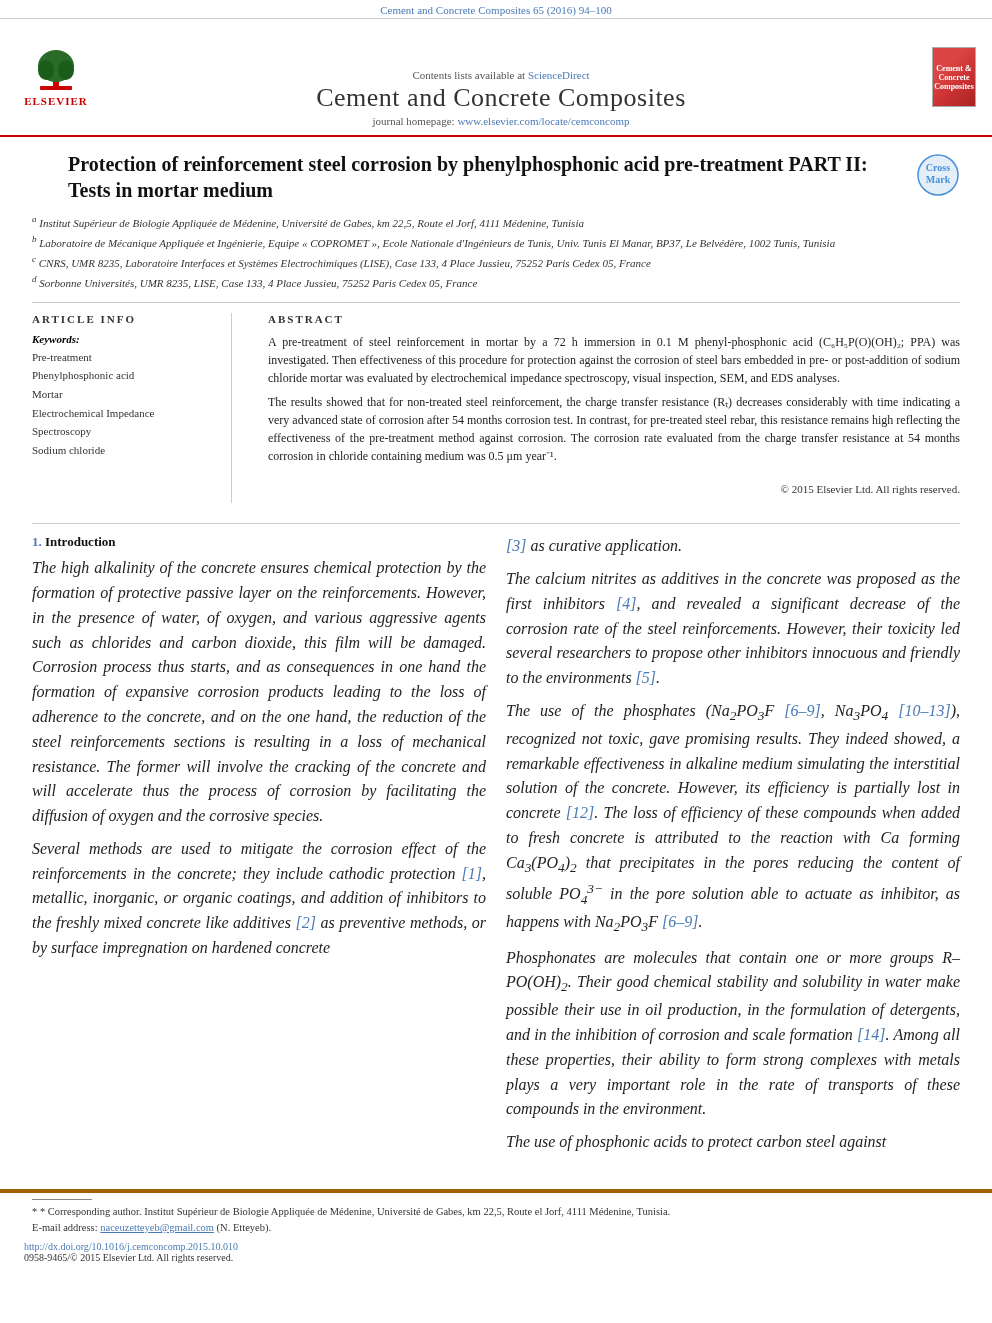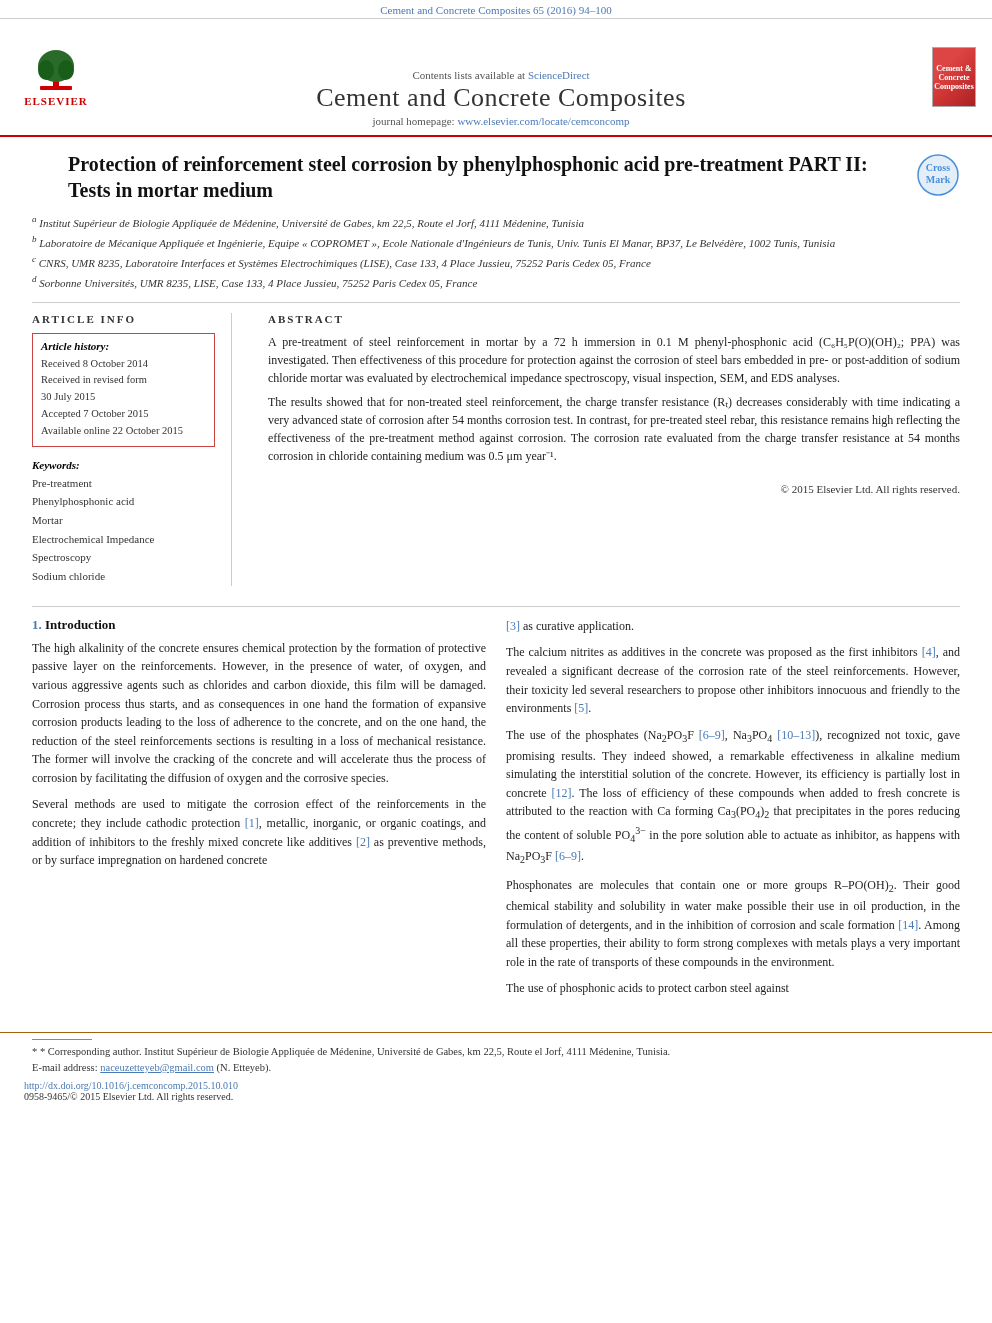--- a/index.html
+++ b/index.html
@@ -234,35 +234,36 @@
     .section-title {
       font-size: 13px;
       font-weight: bold;
       margin-bottom: 6px;
       color: #111;
     }
     .section-title-num {
       color: #4a7ab5;
     }
     .body-text {
-      font-size: 12px;
+      font-size: 16px;
       line-height: 1.55;
       color: #222;
       text-align: justify;
       margin-bottom: 8px;
+      font-style: italic;
     }
     .body-text a, .cite {
       color: #4a7ab5;
       text-decoration: none;
     }
 
     
     .footnote-area {
       padding: 0 32px;
-      border-top: 1px solid #a16207;
+      border-top: 4px solid #a16207;
       margin-top: 6px;
       padding-top: 6px;
     }
     .footnote-text {
       font-size: 10.5px;
       line-height: 1.55;
       color: #333;
     }
     .footnote-sep {
       width: 60px;
@@ -376,28 +377,20 @@
     </div>
   </div>
 
   <hr class="hr-thin">
 
   <div class="two-col">
 
     <div class="col-left">
       <div class="section-heading">ARTICLE INFO</div>
 
-      <div class="article-info-block">
-        <span class="info-label">Article history:</span>
-        <div class="info-row">Received 8 October 2014</div>
-        <div class="info-row">Received in revised form</div>
-        <div class="info-row">30 July 2015</div>
-        <div class="info-row">Accepted 7 October 2015</div>
-        <div class="info-row">Available online 22 October 2015</div>
-      </div>
 
       <div class="keywords-block">
         <span class="kw-label">Keywords:</span>
         <span class="kw-item">Pre-treatment</span>
         <span class="kw-item">Phenylphosphonic acid</span>
         <span class="kw-item">Mortar</span>
         <span class="kw-item">Electrochemical Impedance Spectroscopy</span>
         <span class="kw-item">Sodium chloride</span>
       </div>
     </div>

